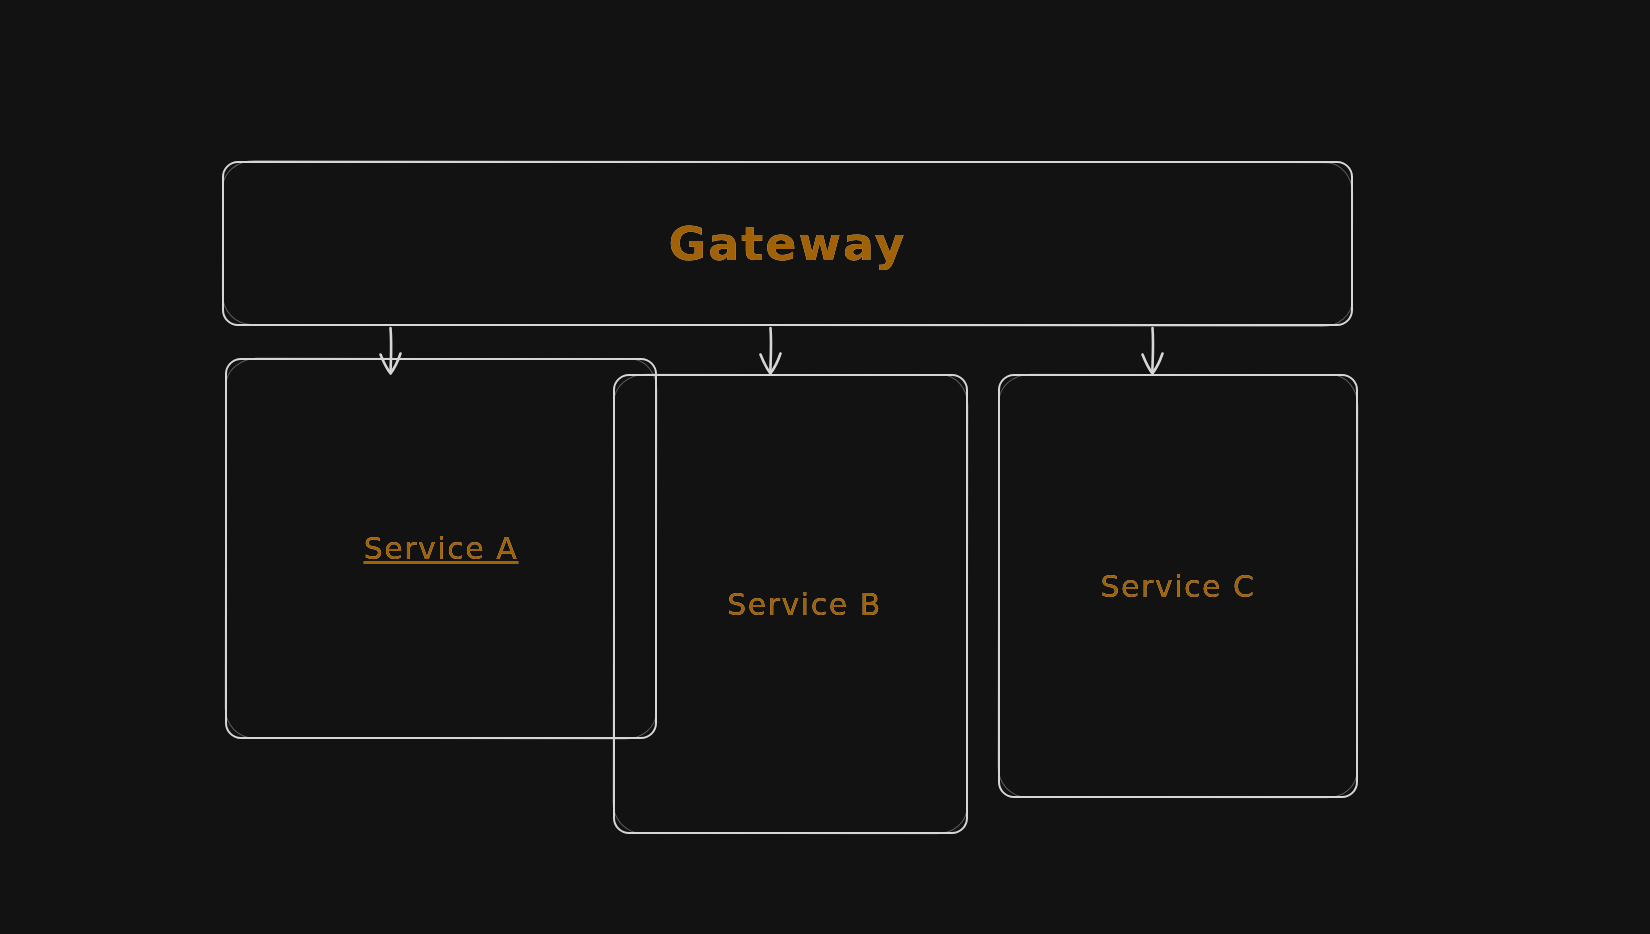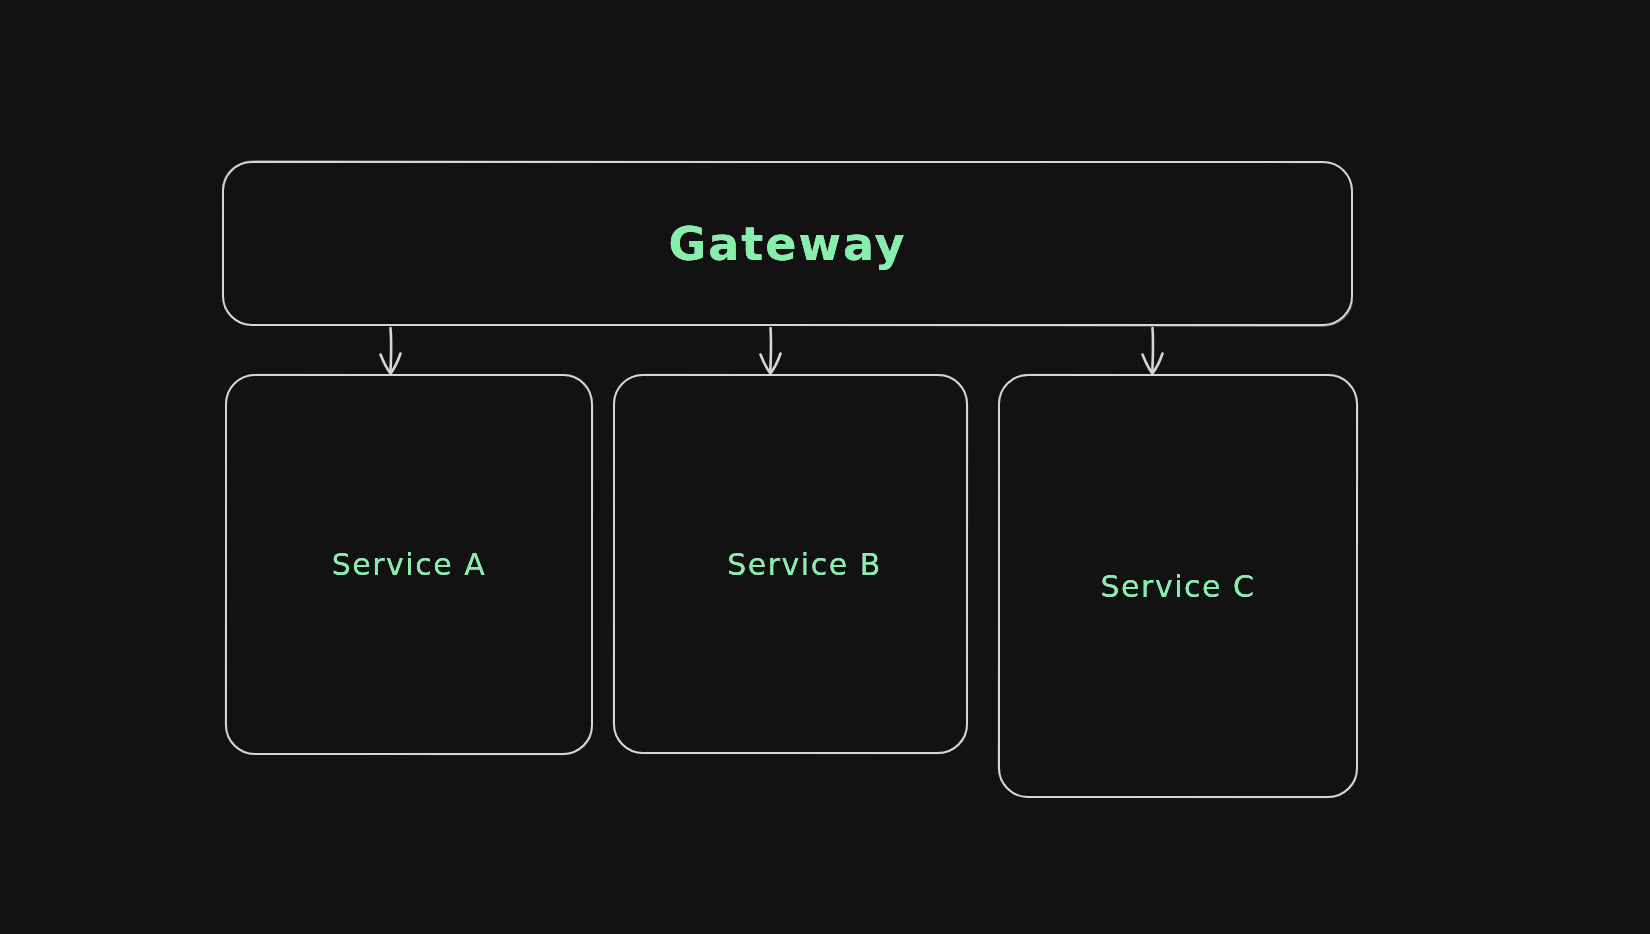--- a/index.html
+++ b/index.html
@@ -14,41 +14,41 @@
     position: relative;
     width: 1650px;
     height: 934px;
     background: #121212;
     font-family: "DejaVu Sans", sans-serif;
   }
   .node {
     position: absolute;
     box-sizing: border-box;
     border: 2.5px solid #d6d6d6;
-    border-radius: 30px;
+    border-radius: 16px;
     background: transparent;
     display: flex;
     align-items: center;
     justify-content: center;
-    color: #86efac;
+    color: #a16207;
     text-align: right;
   }
   
   .node::after {
     content: "";
     position: absolute;
     inset: -2px;
     border: 1.3px solid rgba(214, 214, 214, 0.38);
     border-radius: 33px 27px 31px 29px / 28px 32px 27px 31px;
     transform: rotate(0.12deg);
     pointer-events: none;
   }
   .node-gateway  { left: 222px; top: 161px; width: 1131px; height: 165px; }
-  .node-service-a { left: 225px; top: 374px; width: 368px; height: 381px; }
-  .node-service-b { left: 613px; top: 374px; width: 355px; height: 380px; padding-left: 28px; }
+  .node-service-a { left: 225px; top: 358px; width: 432px; height: 381px; text-decoration: underline; }
+  .node-service-b { left: 613px; top: 374px; width: 355px; height: 460px; padding-left: 28px; }
   .node-service-c { left: 998px; top: 374px; width: 360px; height: 424px; }
 
   .label {
     white-space: nowrap;
     text-shadow: 0 0 0.6px #e2e2e2;
     letter-spacing: 1.5px;
     user-select: none;
   }
   .label-lg {
     font-size: 46px;

